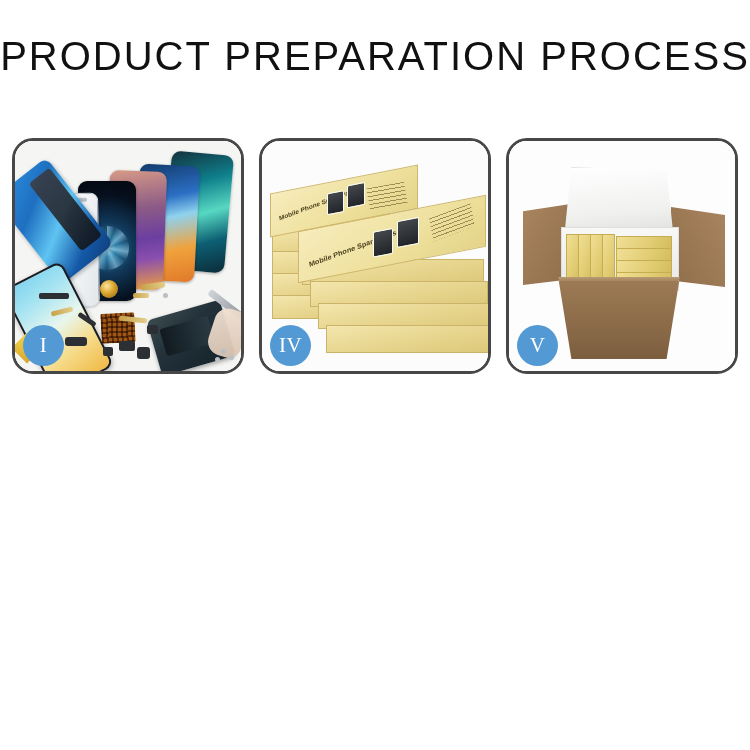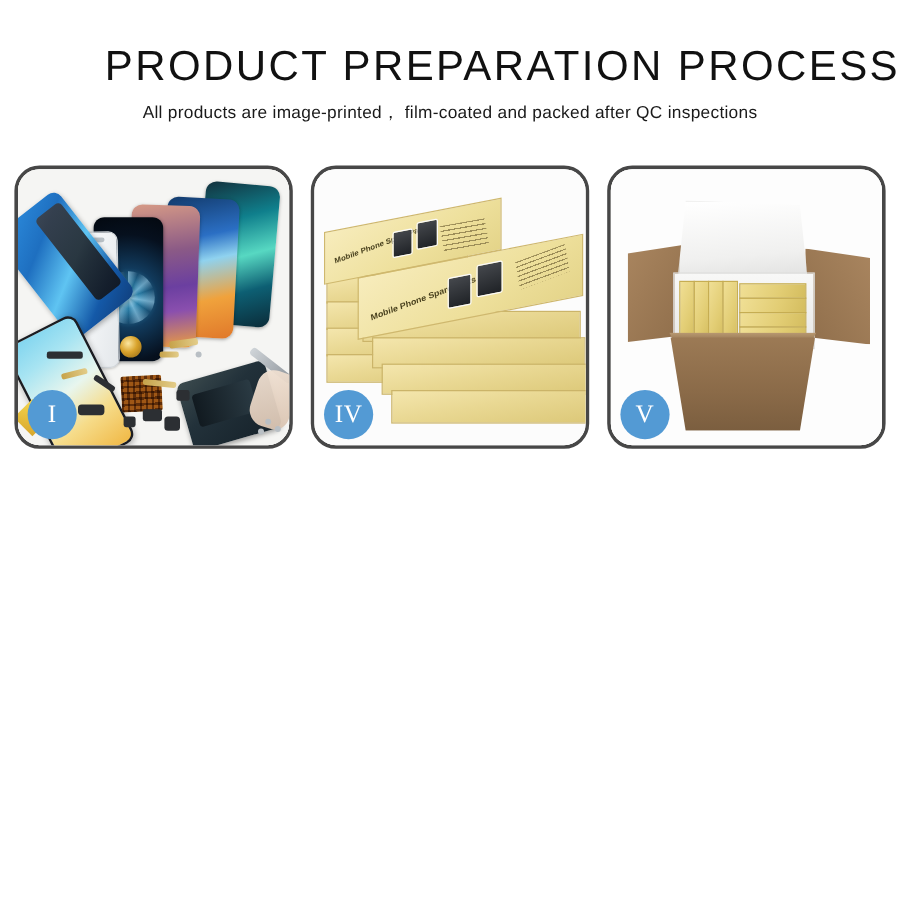--- a/index.html
+++ b/index.html
@@ -23,28 +23,27 @@
 
   
   .header {
     position: absolute;
     left: 0;
     top: 34px;
     width: 750px;
     text-align: center;
   }
   .title {
-    font-size: 35px;
+    font-size: 40px;
     line-height: 44px;
     letter-spacing: 2.0px;
     font-weight: 400;
     color: #111111;
     font-family: "Liberation Sans", sans-serif;
     white-space: nowrap;
-    text-align: right;
   }
   .subtitle {
     margin-top: 7px;
     font-size: 14.4px;
     line-height: 19px;
     letter-spacing: 0.25px;
     color: #1a1a1a;
     font-family: "Liberation Sans", sans-serif;
     white-space: nowrap;
   }
@@ -413,21 +412,20 @@
     border-radius:1px;
   }
 </style>
 </head>
 <body>
 
 <div class="page">
 
   <div class="header">
     <div class="title">PRODUCT PREPARATION PROCESS</div>
-    <div class="subtitle">All products are image-printed， film-coated and packed after QC inspections</div>
   </div>
 
   <div class="grid">
 
     <div class="panel">
       <div class="photo">
         <div class="p1-bg"></div>
 
         <div class="ph ph-teal"></div>
         <div class="ph ph-blue"></div>

